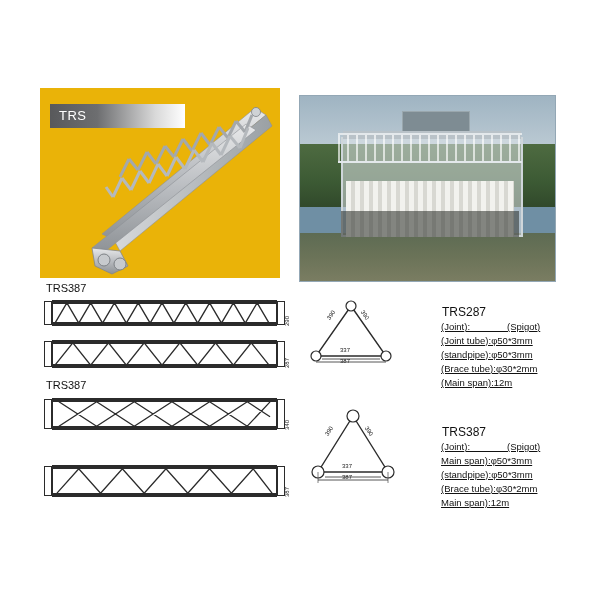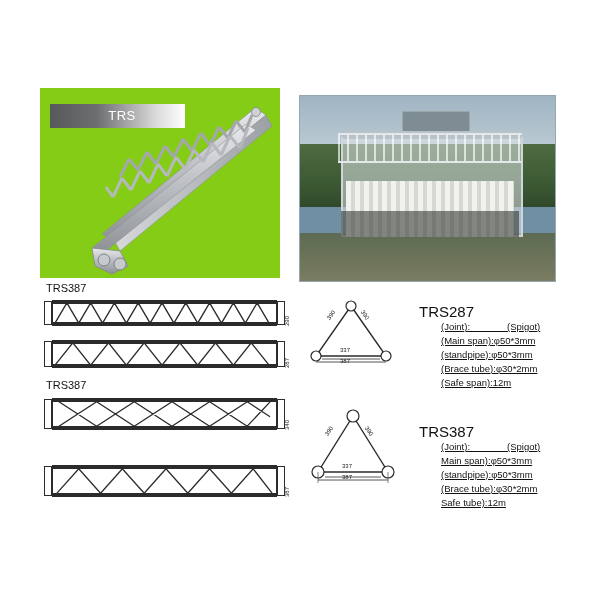--- a/index.html
+++ b/index.html
@@ -8,22 +8,21 @@
     background:#ffffff;
     font-family:"Liberation Sans", sans-serif;
     position:relative;
     overflow:hidden;
   }
   .page{position:absolute;inset:0;}
 
   
   .photo-left{
     position:absolute;left:40px;top:88px;width:240px;height:190px;
-    background:#84cc16;
-    text-align:center;
+    background:#eab308;
   }
   .trs-label{
     position:absolute;left:10px;top:16px;width:135px;height:24px;
     background:linear-gradient(90deg,#58595b 0%,#6d6e70 35%,#d9d9d9 78%,#ffffff 100%);
     color:#ffffff;font-size:13px;line-height:24px;padding-left:9px;
     box-sizing:border-box;letter-spacing:.5px;
   }
 
   
   .photo-right{
@@ -94,21 +93,21 @@
     letter-spacing:0px;
   }
   .dim-h{position:absolute;font-size:6px;color:#222;}
 
   
   .section{position:absolute;}
   .section svg{display:block;}
 
   
   .spec{position:absolute;font-size:9.5px;color:#111;line-height:14px;}
-  .spec .title{font-size:15px;margin-bottom:1px;}
+  .spec .title{font-size:12px;margin-bottom:1px;margin-left:23px;}
   .spec .row{white-space:pre;text-decoration:underline;}
   .indent{padding-left:22px;}
 </style>
 </head>
 <body>
 
 <div class="page">
 
   <div class="photo-left">
     <svg width="240" height="190" viewBox="0 0 240 190">
@@ -268,28 +267,28 @@
     </svg>
     <div class="dim-h" style="position:absolute;left:16px;top:20px;transform:rotate(-57deg);">390</div>
     <div class="dim-h" style="position:absolute;left:56px;top:20px;transform:rotate(57deg);">390</div>
     <div class="dim-h" style="position:absolute;left:34px;top:55px;">337</div>
     <div class="dim-h" style="position:absolute;left:34px;top:66px;">387</div>
   </div>
 
   <div class="spec" style="left:419px;top:305px;">
     <div class="title">TRS287</div>
     <div class="row indent">(Joint):              (Spigot)</div>
-    <div class="row indent">(Main span):φ50*3mm</div>
+    <div class="row indent">(Joint tube):φ50*3mm</div>
     <div class="row indent">(standpipe):φ50*3mm</div>
     <div class="row indent">(Brace tube):φ30*2mm</div>
-    <div class="row indent">(Safe span):12m</div>
+    <div class="row indent">(Main span):12m</div>
   </div>
 
   <div class="spec" style="left:419px;top:425px;">
     <div class="title">TRS387</div>
     <div class="row indent">(Joint):              (Spigot)</div>
     <div class="row indent">Main span):φ50*3mm</div>
     <div class="row indent">(standpipe):φ50*3mm</div>
     <div class="row indent">(Brace tube):φ30*2mm</div>
-    <div class="row indent">Safe tube):12m</div>
+    <div class="row indent">Main span):12m</div>
   </div>
 
 </div>
 
 </body></html>

